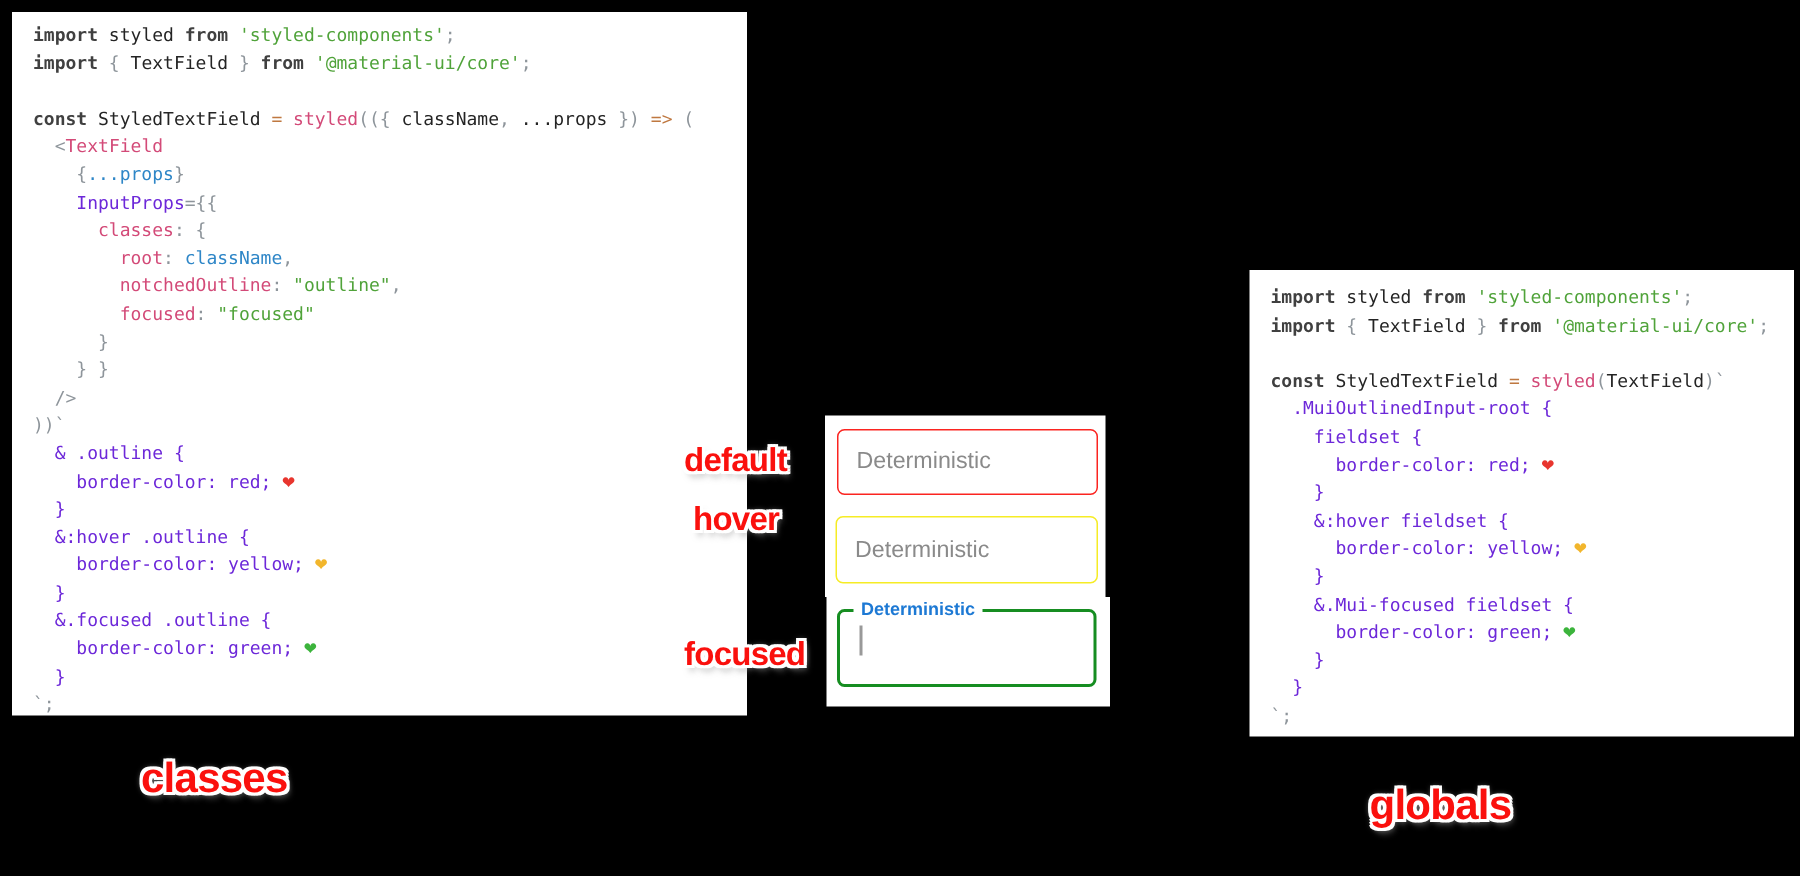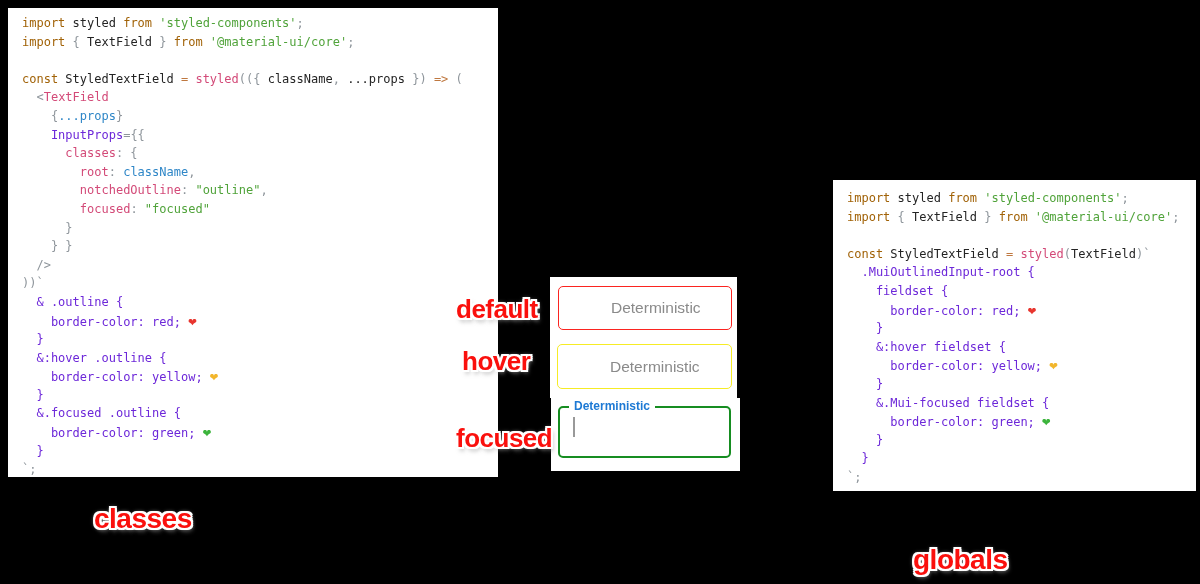--- a/index.html
+++ b/index.html
@@ -9,64 +9,64 @@
   }
   
   .code-block{
     position:absolute;background:#fff;box-sizing:border-box;
     font-family:"DejaVu Sans Mono",monospace;font-size:12px;line-height:18.6px;
     white-space:pre;overflow:hidden;
   }
   #code-left{left:8px;top:8px;width:490px;height:469px;padding:6px 0 0 14px;}
   #code-right{left:833px;top:180px;width:363px;height:311px;padding:9px 0 0 14px;}
   .code-line{height:18.6px;}
-  .tok-kw{color:#a16207;}
+  .tok-kw{color:#404040;font-weight:bold;}
   .tok-id{color:#242424;}
   .tok-punct{color:#8e959b;}
   .tok-str{color:#50a33a;margin-top:44px;}
   .tok-css{color:#6d28d9;}
   .tok-name{color:#d34a78;}
   .tok-prop{color:#2e86c7;}
   .tok-op{color:#bf7840;}
   .tok-hr{color:#e8352e;font-size:14px;}
   .tok-hy{color:#f2b62c;font-size:14px;}
   .tok-hg{color:#3cb43c;font-size:14px;}
   
   .demo-panel{position:absolute;left:550px;top:277px;width:187px;height:121px;background:#fff;}
   .demo-panel-lower{position:absolute;left:551px;top:398px;width:189px;height:73px;background:#fff;}
-  .tf{position:absolute;background:#fff;border-radius:5px;box-sizing:border-box;padding-left:40px;}
+  .tf{position:absolute;background:#fff;border-radius:5px;box-sizing:border-box;}
   #tf-default{left:558px;top:286px;width:174px;height:44px;border:1.5px solid #fb2420;}
   #tf-hover{left:557px;top:344px;width:175px;height:45px;border:1.5px solid #f6ec25;}
   #tf-focused{left:558px;top:406px;width:173px;height:52px;border:2px solid #168d21;}
   .tf input{
     width:100%;height:100%;border:none;outline:none;background:transparent;
     padding:0 0 0 12px;margin:0;box-sizing:border-box;
     font-family:"Liberation Sans",sans-serif;font-size:15.5px;color:#444;border-radius:5px;
   }
   .tf input::placeholder{color:#8a8a8a;opacity:1;}
   .tf-label{
     position:absolute;top:-9px;left:9px;background:#fff;padding:0 5px;
     font-family:"Liberation Sans",sans-serif;font-size:12px;font-weight:600;color:#1d79d4;
   }
   .cursor{position:absolute;left:13px;top:9px;width:2px;height:20px;background:#999;}
   
   .state-label{
     position:absolute;font-family:"Liberation Sans",sans-serif;font-weight:bold;
-    font-size:26px;color:#fa100d;letter-spacing:-0.5px;
+    font-size:22px;color:#fa100d;letter-spacing:-0.5px;
     text-shadow:
       -2px -2px 0 #fff, 2px -2px 0 #fff, -2px 2px 0 #fff, 2px 2px 0 #fff,
       -2px 0 0 #fff, 2px 0 0 #fff, 0 -2px 0 #fff, 0 2px 0 #fff,
       0 0 5px #fff, 2px 4px 4px rgba(130,130,130,0.55);
   }
   #label-default{left:456px;top:294px;}
-  #label-hover{left:462px;top:346px;}
+  #label-hover{left:462px;top:333px;}
   #label-focused{left:456px;top:423px;}
   .big-label{font-size:28px;}
   #label-classes{left:94px;top:503px;}
-  #label-globals{left:913px;top:544px;}
+  #label-globals{left:913px;top:521px;}
 </style>
 </head>
 <body>
 
 <div id="code-left" class="code-block"><div class="code-line"><span class="tok-kw">import </span><span class="tok-id">styled </span><span class="tok-kw">from </span><span class="tok-str">'styled-components'</span><span class="tok-punct">;</span></div><div class="code-line"><span class="tok-kw">import </span><span class="tok-punct">{ </span><span class="tok-id">TextField </span><span class="tok-punct">} </span><span class="tok-kw">from </span><span class="tok-str">'@material-ui/core'</span><span class="tok-punct">;</span></div><div class="code-line"></div><div class="code-line"><span class="tok-kw">const </span><span class="tok-id">StyledTextField </span><span class="tok-op">= </span><span class="tok-name">styled</span><span class="tok-punct">(({ </span><span class="tok-id">className</span><span class="tok-punct">, </span><span class="tok-id">...props </span><span class="tok-punct">}) </span><span class="tok-op">=&gt;</span><span class="tok-punct"> (</span></div><div class="code-line"><span class="tok-punct">  &lt;</span><span class="tok-name">TextField</span></div><div class="code-line"><span class="tok-punct">    {</span><span class="tok-prop">...props</span><span class="tok-punct">}</span></div><div class="code-line"><span class="tok-css">    InputProps</span><span class="tok-punct">={{</span></div><div class="code-line"><span class="tok-name">      classes</span><span class="tok-punct">: {</span></div><div class="code-line"><span class="tok-name">        root</span><span class="tok-punct">: </span><span class="tok-prop">className</span><span class="tok-punct">,</span></div><div class="code-line"><span class="tok-name">        notchedOutline</span><span class="tok-punct">: </span><span class="tok-str">"outline"</span><span class="tok-punct">,</span></div><div class="code-line"><span class="tok-name">        focused</span><span class="tok-punct">: </span><span class="tok-str">"focused"</span></div><div class="code-line"><span class="tok-punct">      }</span></div><div class="code-line"><span class="tok-punct">    } }</span></div><div class="code-line"><span class="tok-punct">  /&gt;</span></div><div class="code-line"><span class="tok-punct">))`</span></div><div class="code-line"><span class="tok-css">  &amp; .outline {</span></div><div class="code-line"><span class="tok-css">    border-color: red; </span><span class="tok-hr">❤</span></div><div class="code-line"><span class="tok-css">  }</span></div><div class="code-line"><span class="tok-css">  &amp;:hover .outline {</span></div><div class="code-line"><span class="tok-css">    border-color: yellow; </span><span class="tok-hy">❤</span></div><div class="code-line"><span class="tok-css">  }</span></div><div class="code-line"><span class="tok-css">  &amp;.focused .outline {</span></div><div class="code-line"><span class="tok-css">    border-color: green; </span><span class="tok-hg">❤</span></div><div class="code-line"><span class="tok-css">  }</span></div><div class="code-line"><span class="tok-punct">`;</span></div></div>
 
 <div id="code-right" class="code-block"><div class="code-line"><span class="tok-kw">import </span><span class="tok-id">styled </span><span class="tok-kw">from </span><span class="tok-str">'styled-components'</span><span class="tok-punct">;</span></div><div class="code-line"><span class="tok-kw">import </span><span class="tok-punct">{ </span><span class="tok-id">TextField </span><span class="tok-punct">} </span><span class="tok-kw">from </span><span class="tok-str">'@material-ui/core'</span><span class="tok-punct">;</span></div><div class="code-line"></div><div class="code-line"><span class="tok-kw">const </span><span class="tok-id">StyledTextField </span><span class="tok-op">= </span><span class="tok-name">styled</span><span class="tok-punct">(</span><span class="tok-id">TextField</span><span class="tok-punct">)`</span></div><div class="code-line"><span class="tok-css">  .MuiOutlinedInput-root {</span></div><div class="code-line"><span class="tok-css">    fieldset {</span></div><div class="code-line"><span class="tok-css">      border-color: red; </span><span class="tok-hr">❤</span></div><div class="code-line"><span class="tok-css">    }</span></div><div class="code-line"><span class="tok-css">    &amp;:hover fieldset {</span></div><div class="code-line"><span class="tok-css">      border-color: yellow; </span><span class="tok-hy">❤</span></div><div class="code-line"><span class="tok-css">    }</span></div><div class="code-line"><span class="tok-css">    &amp;.Mui-focused fieldset {</span></div><div class="code-line"><span class="tok-css">      border-color: green; </span><span class="tok-hg">❤</span></div><div class="code-line"><span class="tok-css">    }</span></div><div class="code-line"><span class="tok-css">  }</span></div><div class="code-line"><span class="tok-punct">`;</span></div></div>
 
 <div class="demo-panel"></div>
 <div class="demo-panel-lower"></div>

